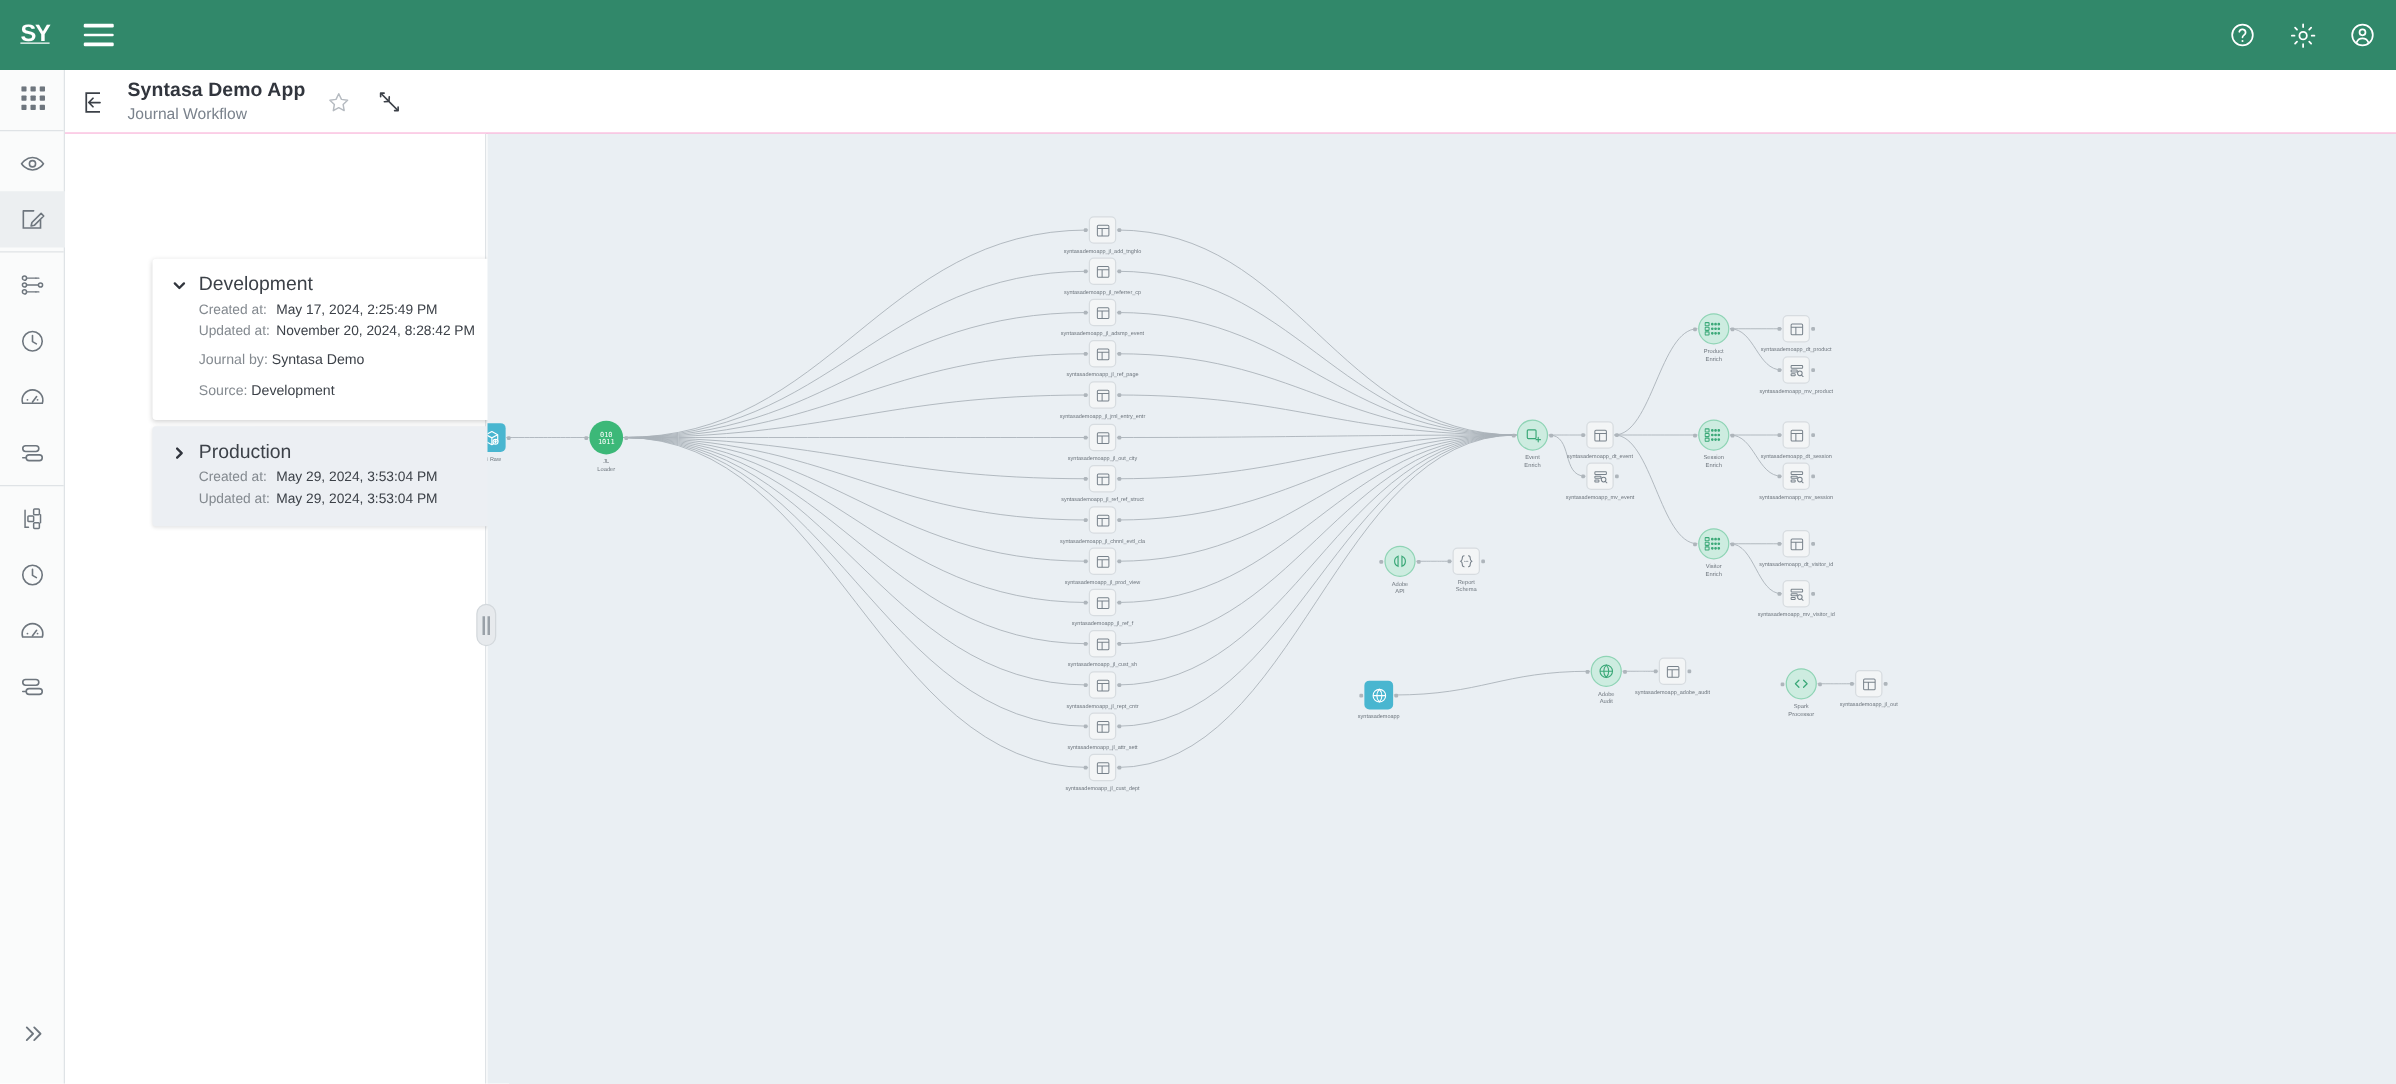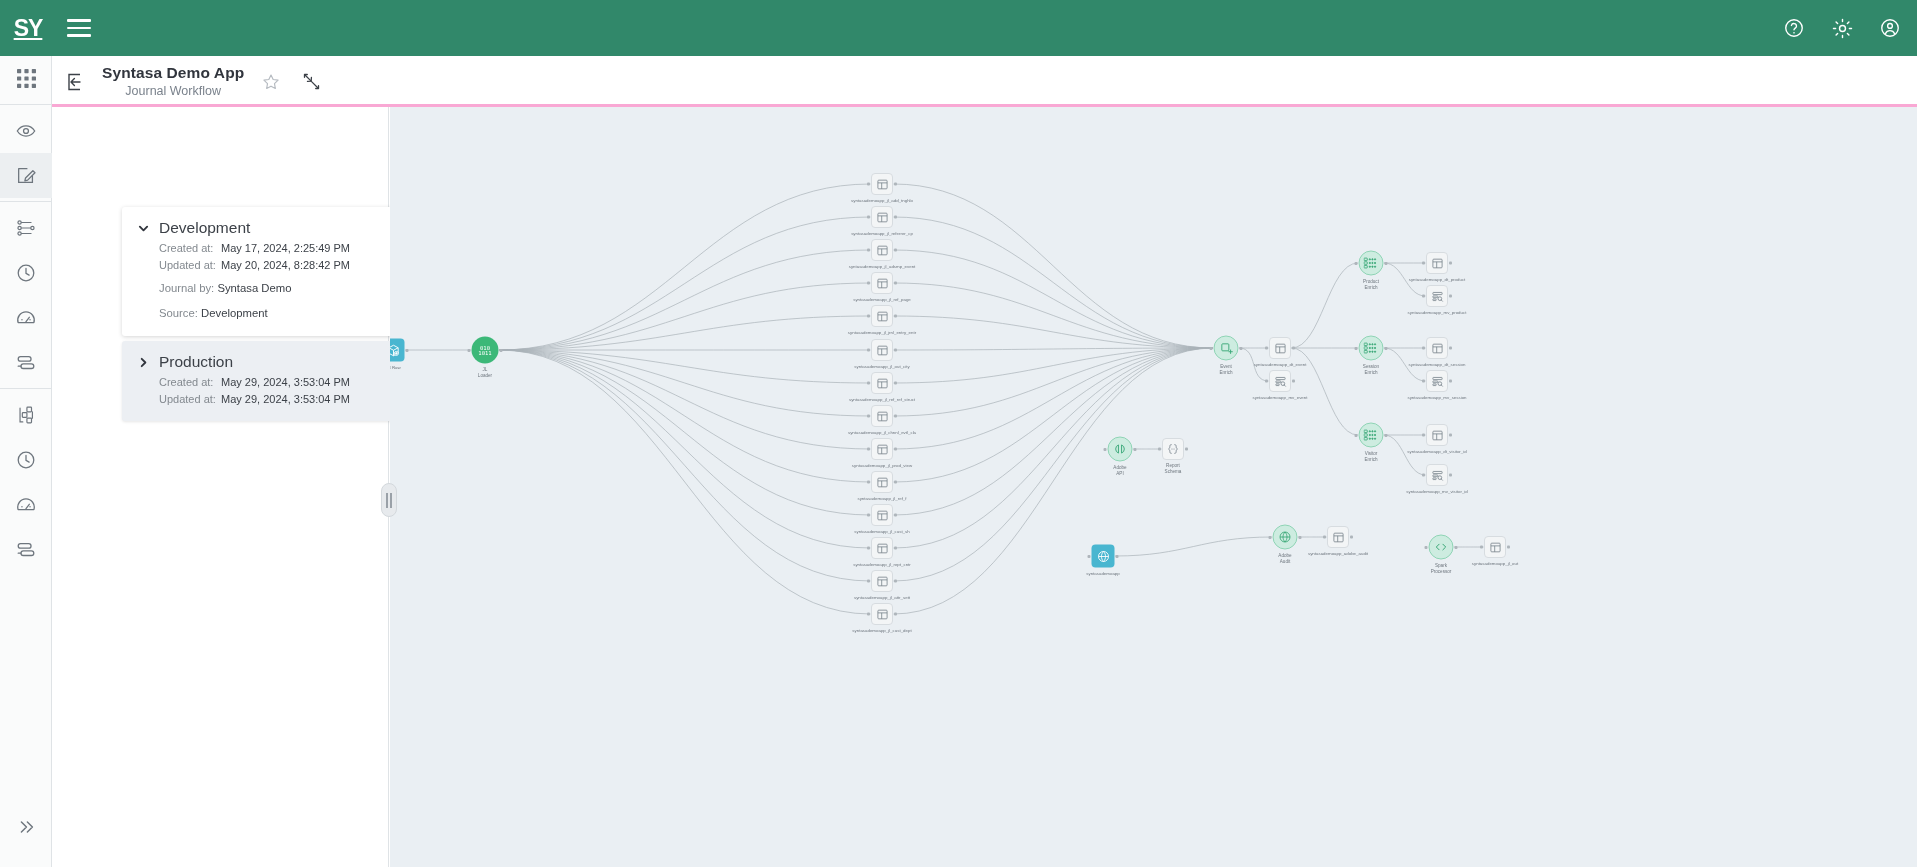--- a/index.html
+++ b/index.html
@@ -14,21 +14,21 @@
 
   
   .topbar {
     position: absolute; left: 0; top: 0; width: 1917px; height: 56px;
     background: #31886a;
     display: flex; align-items: center;
   }
   .logo {
     width: 56px; height: 56px;
     display: flex; align-items: center; justify-content: center;
-    color: #ffffff; font-size: 23px; font-weight: bold;
+    color: #ffffff; font-size: 19px; font-weight: bold;
     letter-spacing: -1px;
     font-family: "Liberation Sans", sans-serif;
     text-decoration: underline;
   }
   .hamburger {
     width: 46px; height: 56px; cursor: pointer;
     display: flex; flex-direction: column; align-items: center; justify-content: center;
     gap: 5px;
   }
   .hamburger span { display: block; width: 24px; height: 2.5px; background: #fff; border-radius: 1px; }
@@ -38,31 +38,31 @@
   }
   .tb-icon {
     width: 30px; height: 30px; cursor: pointer;
     display: flex; align-items: center; justify-content: center;
   }
   .tb-icon svg { display: block; }
 
   
   .crumbbar {
     position: absolute; left: 0; top: 56px; width: 1917px; height: 51px;
-    background: #ffffff; border-bottom: 3px solid #f9a8d4;
+    background: #ffffff; border-bottom: 1px solid #f9a8d4;
     display: flex; align-items: center;
   }
   .crumb-inner {
     position: absolute; left: 62px; top: 0; height: 51px;
     display: flex; align-items: center; gap: 14px;
   }
   .back-icon { width: 26px; height: 26px; cursor: pointer; }
   .crumb-text { line-height: 1.15; }
   .crumb-title { font-size: 15.5px; color: #31353d; font-weight: bold; letter-spacing: .1px; }
-  .crumb-sub { font-size: 12.5px; color: #7a828c; margin-top: 2px; text-align: center; }
+  .crumb-sub { font-size: 12.5px; color: #7a828c; margin-top: 2px; }
   .crumb-act { width: 26px; height: 26px; cursor: pointer; display:flex; align-items:center; justify-content:center; }
 
   
   .rail {
     position: absolute; left: 0; top: 56px; width: 52px; height: 811px;
     background: #fafbfb; border-right: 1px solid #dfe3e6;
   }
   .rail-item {
     width: 52px; height: 45px; display: flex; align-items: center; justify-content: center;
     cursor: pointer; position: relative;
@@ -356,21 +356,21 @@
         </div>
         <div class="wf-name">Development</div>
       </div>
       <div class="wf-rows">
         <div class="wf-row">
           <div class="wf-key">Created at:</div>
           <div class="wf-val">May 17, 2024, 2:25:49 PM</div>
         </div>
         <div class="wf-row">
           <div class="wf-key">Updated at:</div>
-          <div class="wf-val">May 20, 2024, 8:28:42 PM</div>
+          <div class="wf-val">November 20, 2024, 8:28:42 PM</div>
         </div>
         <div class="wf-line">
           <span>Journal by:</span>
           <b>Syntasa Demo</b>
         </div>
         <div class="wf-line">
           <span>Source:</span>
           <b>Development</b>
         </div>
       </div>

